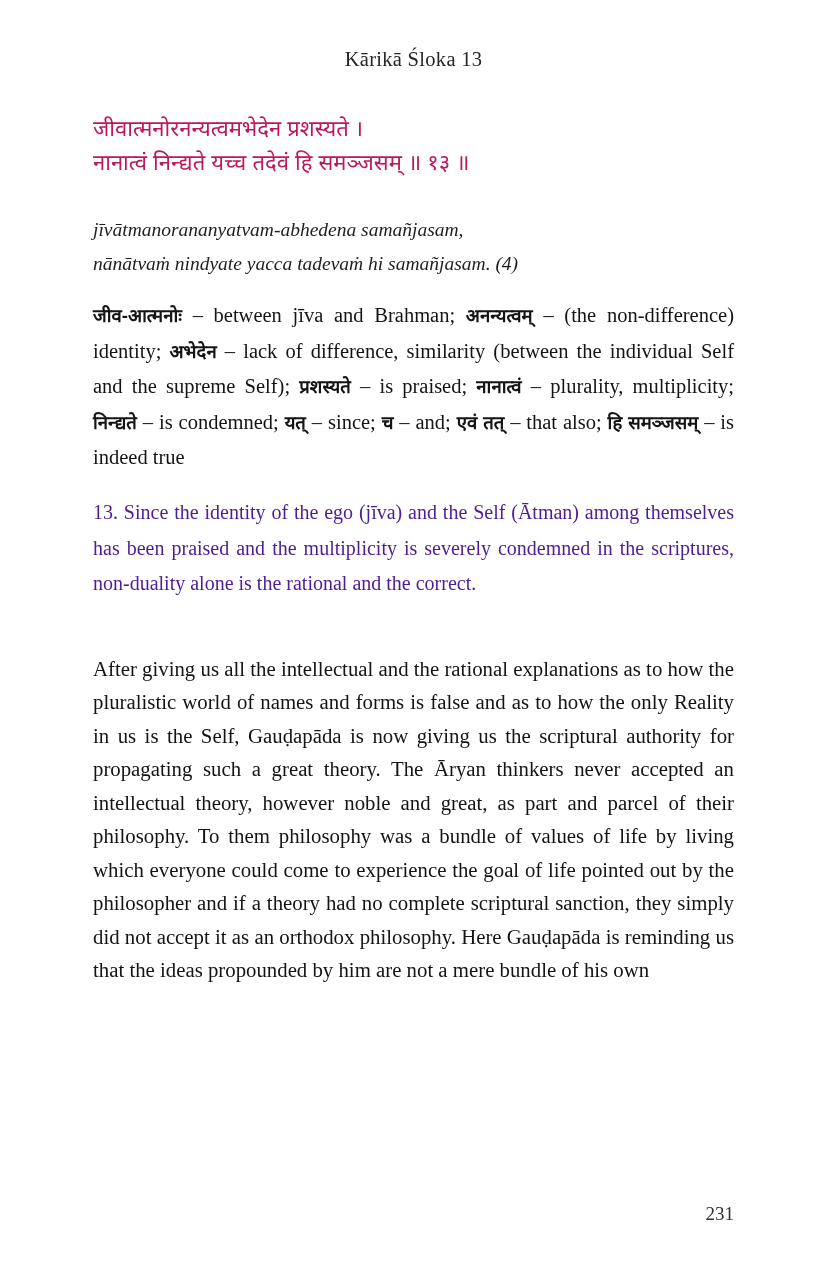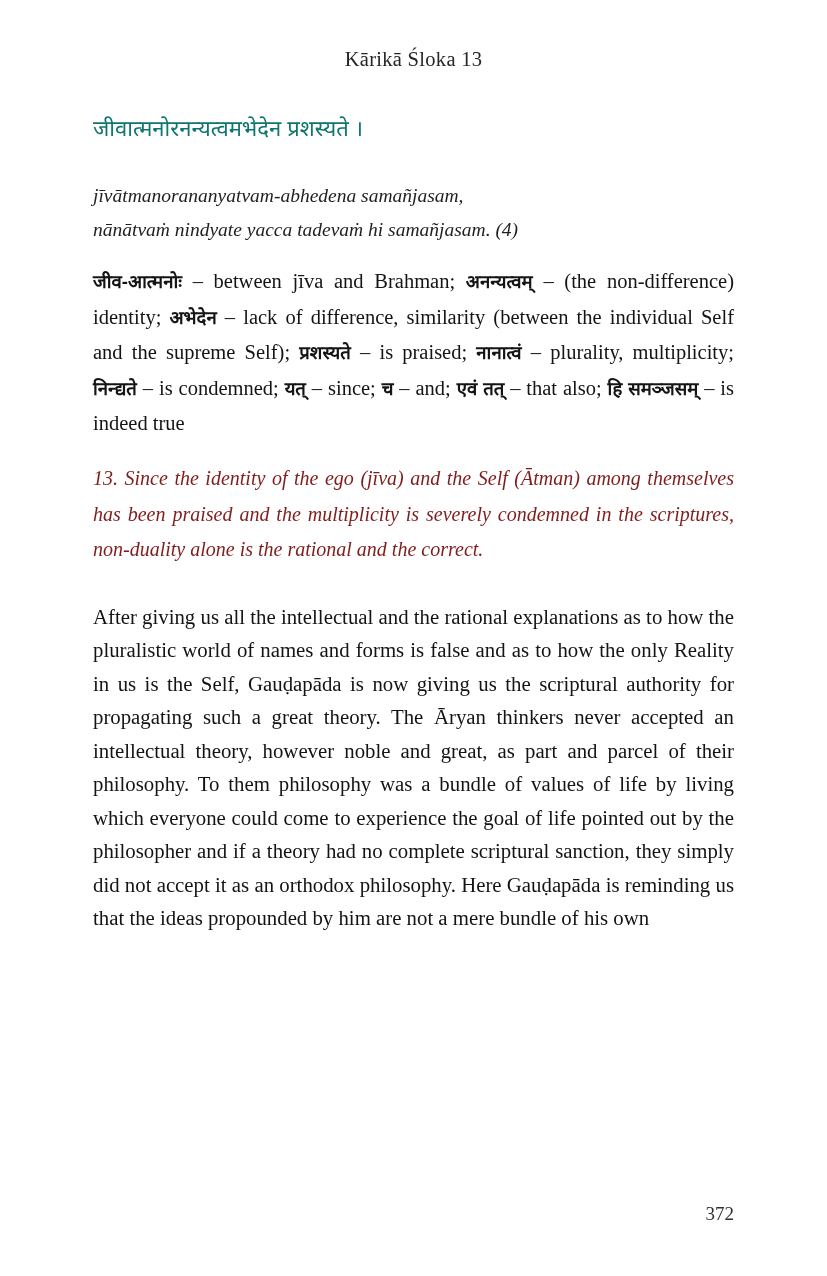--- a/index.html
+++ b/index.html
@@ -43,21 +43,21 @@
     left: 93px;
     top: 112px;
     width: 641px;
   }
 
   
   .verse {
     font-family: "Liberation Sans", "DejaVu Sans", sans-serif;
     font-size: 22px;
     line-height: 34px;
-    color: #0f766e;
+    color: #be185d;
     margin: 0 0 16px 0;
   }
   .verse .vline {
     display: block;
     white-space: nowrap;
   }
 
   
   .translit {
     margin-top: 33px;
@@ -79,31 +79,30 @@
   }
   .gloss .dv {
     font-family: "Liberation Sans", "DejaVu Sans", sans-serif;
     font-size: 18.5px;
     font-weight: 600;
   }
 
   
   .translation {
     margin-top: 18px;
-    font-style: italic;
     font-size: 20px;
     line-height: 35.5px;
     text-align: justify;
     text-align-last: left;
-    color: #7f1d1d;
+    color: #4c1d95;
   }
 
   
   .commentary {
-    margin-top: 32px;
+    margin-top: 50px;
     font-size: 20.8px;
     line-height: 33.5px;
     text-align: justify;
     text-align-last: left;
     color: #141414;
   }
 
   
   .folio {
     position: absolute;
@@ -119,30 +118,31 @@
 <body>
 
 <div class="page">
 
   <div class="running-head">Kārikā Śloka 13</div>
 
   <div class="column">
 
     <div class="verse">
       <span class="vline">जीवात्मनोरनन्यत्वमभेदेन प्रशस्यते ।</span>
+      <span class="vline">नानात्वं निन्द्यते यच्च तदेवं हि समञ्जसम् ॥ १३ ॥</span>
     </div>
 
     <div class="translit">
       <span class="tline">jīvātmanorananyatvam-abhedena samañjasam,</span>
       <span class="tline">nānātvaṁ nindyate yacca tadevaṁ hi samañjasam. (4)</span>
     </div>
 
     <p class="gloss" id="gloss-block"><span class="dv">जीव-आत्मनोः</span><span> – between jīva and Brahman; </span><span class="dv">अनन्यत्वम्</span><span> – (the non-difference) identity; </span><span class="dv">अभेदेन</span><span> – lack  of difference, similarity (between the individual Self and the supreme Self); </span><span class="dv">प्रशस्यते</span><span> – is praised; </span><span class="dv">नानात्वं</span><span> – plurality, multiplicity; </span><span class="dv">निन्द्यते</span><span> – is condemned; </span><span class="dv">यत्</span><span> – since; </span><span class="dv">च</span><span> – and; </span><span class="dv">एवं तत्</span><span> – that also; </span><span class="dv">हि समञ्जसम्</span><span> – is indeed true</span></p>
 
     <p class="translation"><span>13.</span><span> Since the identity of the ego (jīva) and the Self  (Ātman) among themselves has been praised and the multiplicity is severely condemned in the scriptures, non-duality alone is the rational and the correct.</span></p>
 
     <p class="commentary">After giving us all the intellectual and the rational explanations as to how the pluralistic world of names and forms  is false and as to how the only Reality in us is the Self, Gauḍapāda is now giving us the scriptural authority for propagating such a great theory. The Āryan thinkers never accepted an intellectual theory, however noble and great, as part and parcel of their philosophy. To them philosophy was a bundle  of values of life by living which everyone could come to experience the goal of life pointed out by the philosopher and if a theory had no complete scriptural sanction, they simply did not accept it as an orthodox philosophy. Here Gauḍapāda is reminding us that the ideas propounded by him are not a mere bundle of his own</p>
 
   </div>
 
-  <div class="folio">372</div>
+  <div class="folio">231</div>
 
 </div>
 
 </body></html>

